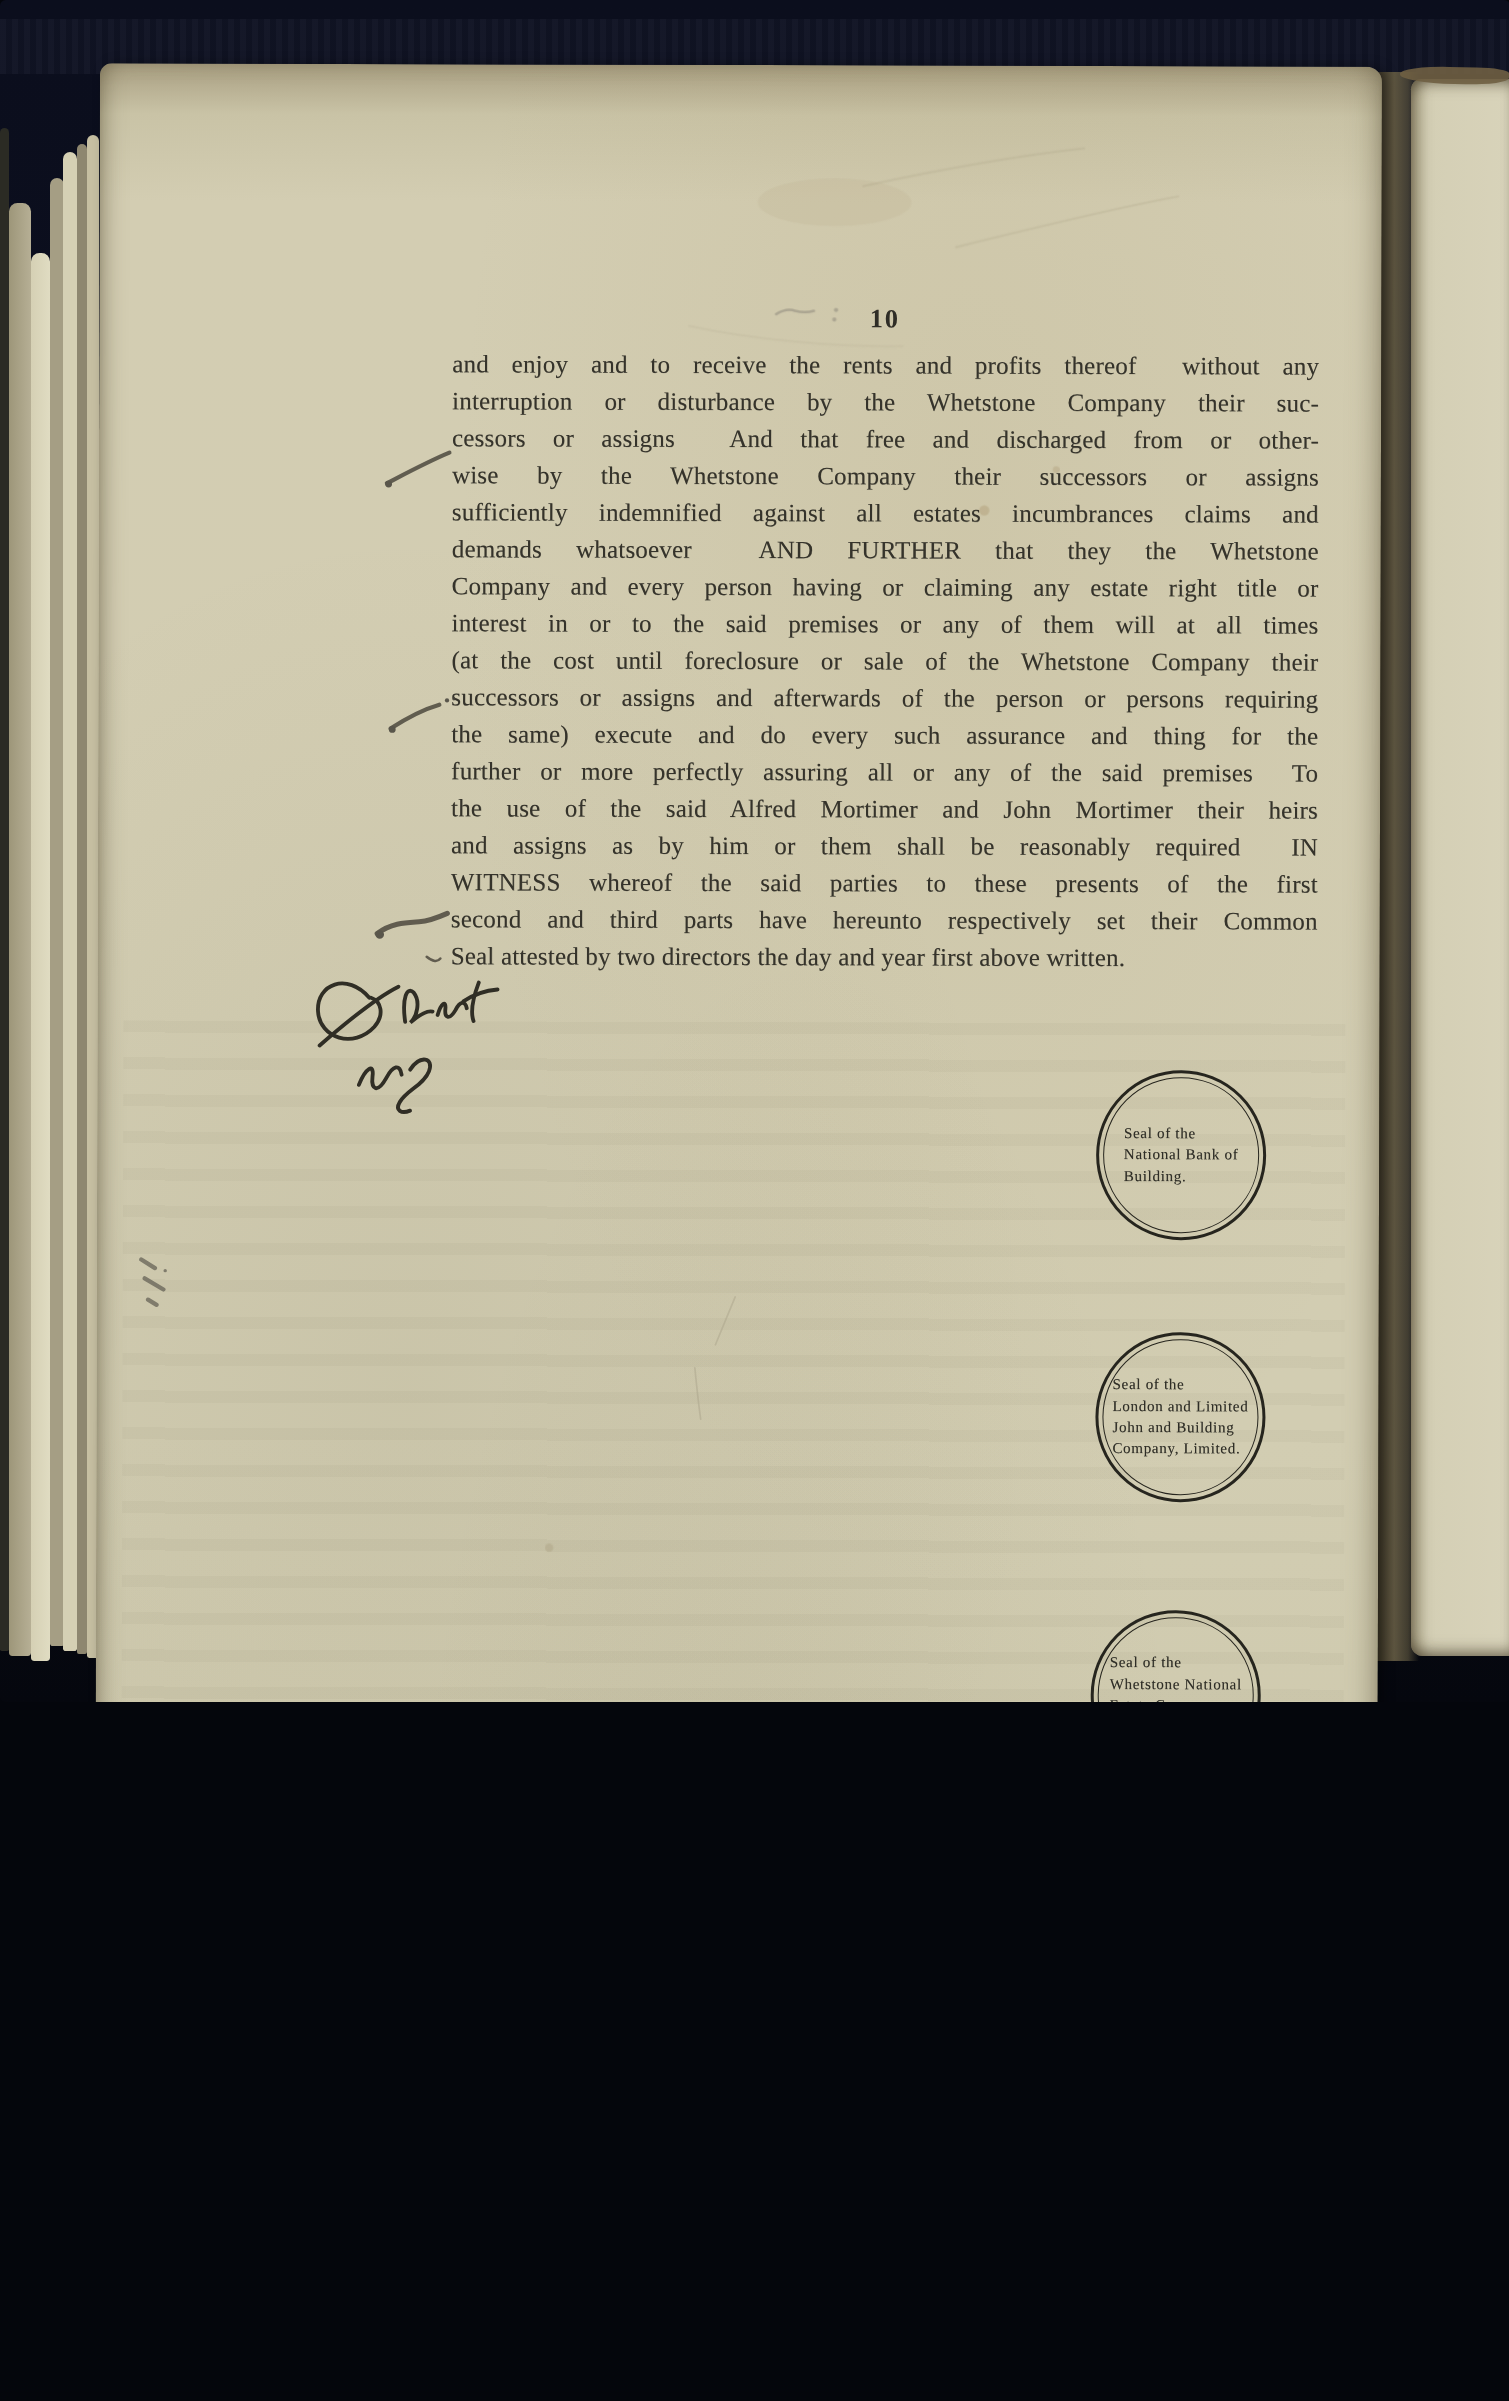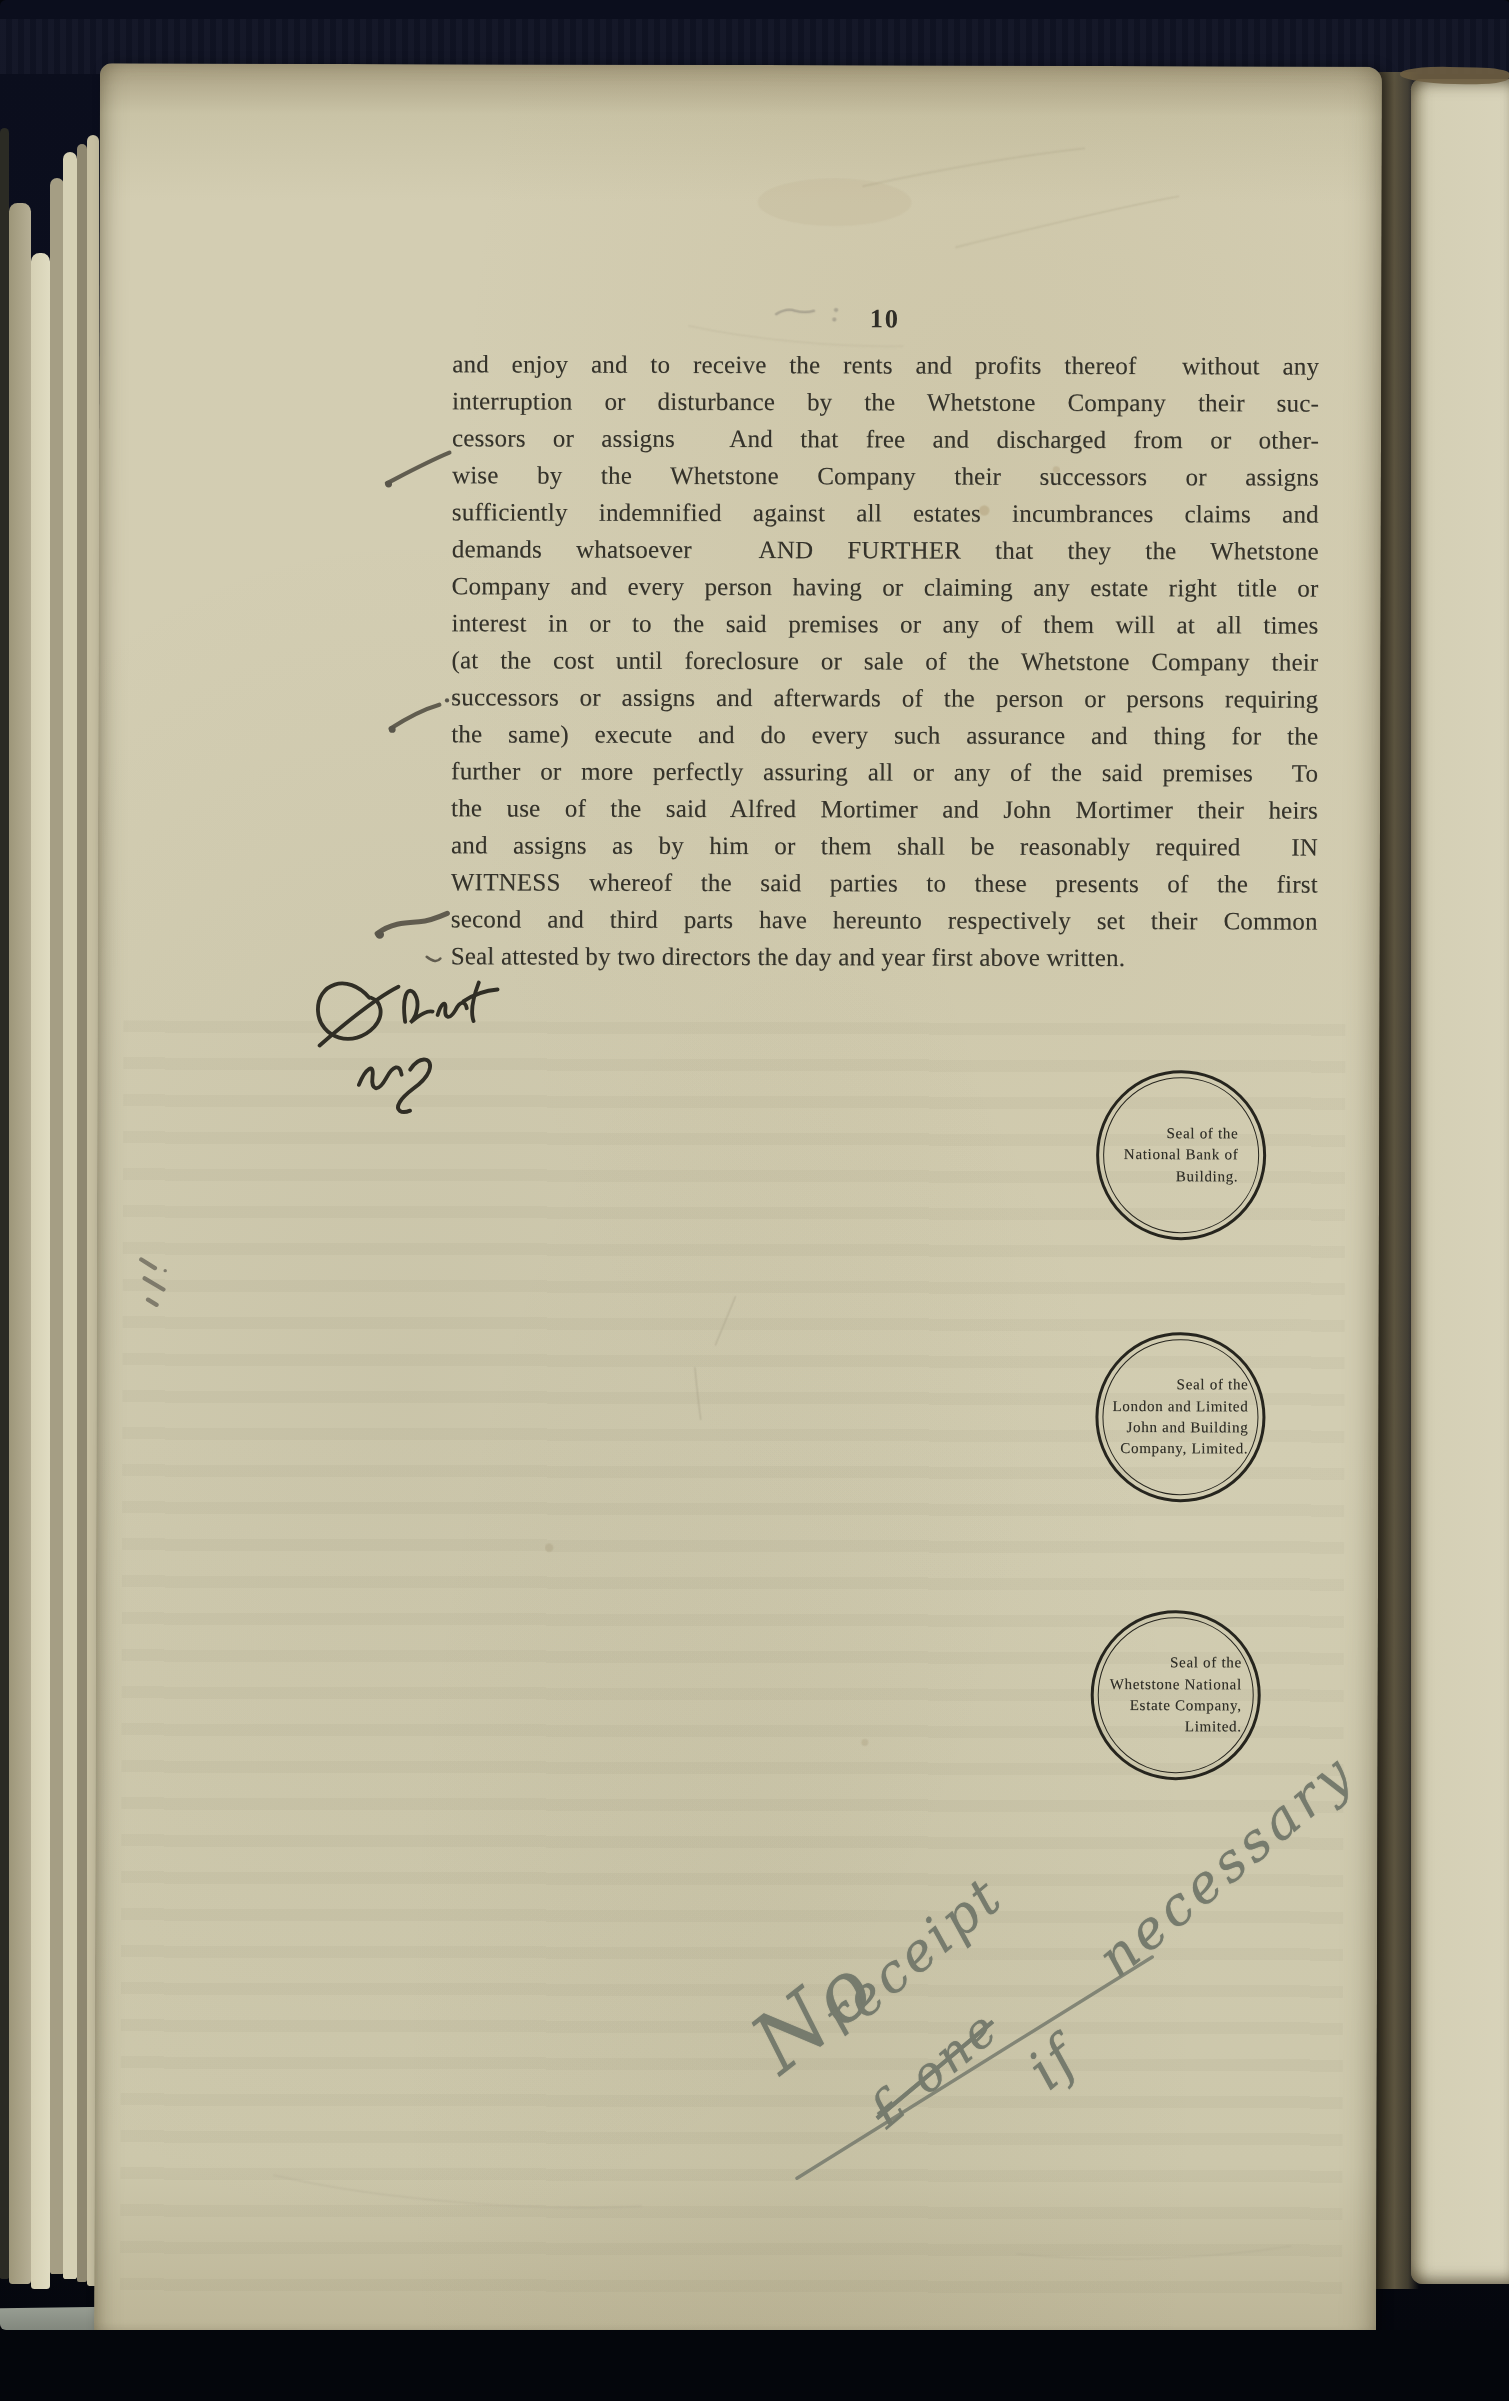--- a/index.html
+++ b/index.html
@@ -1,16 +1,16 @@
 <!DOCTYPE html>
 <html style="font-size:13.7px"><head>
 <meta charset="utf-8">
 <style>
   html,body{margin:0;padding:0;background:#04060c;}
-  .scene{position:relative;width:1510px;height:2330px;overflow:hidden;
+  .scene{position:relative;width:1510px;height:1702px;overflow:hidden;
          background:linear-gradient(180deg,#10132400,#0b0e1d 0%,#0c0f1f 55%,#05070e 100%);
          font-family:"Liberation Serif",serif;border-radius:6px;}
   .cover-band{position:absolute;left:0;top:19px;width:1510px;height:55px;
          background:repeating-linear-gradient(90deg,#181b2c 0 6px,#111424 6px 12px);opacity:.75;}
   
   .strip{position:absolute;border-radius:8.5px 8.5px 3.4px 3.4px;}
   .s1{left:0;top:128px;bottom:51px;width:8.5px;background:#2b2b24;}
   .s2{left:8.5px;top:203px;bottom:46px;width:22px;background:linear-gradient(90deg,#9d9679,#b6af95);}
   .s3{left:31px;top:253px;bottom:41px;width:19px;background:linear-gradient(90deg,#d5d0b4,#e0dcc2);}
   .s4{left:50px;top:178px;bottom:56px;width:13.7px;background:#a59e84;}
@@ -55,21 +55,21 @@
          font-size:26.5px;letter-spacing:1.7px;color:#2f2d26;font-weight:bold;}
   .deed{position:absolute;left:353px;top:281px;width:867px;
          font-size:25px;line-height:37px;color:#35332b;letter-spacing:0.2px;
          text-shadow:0.3px 0.3px 0 rgba(50,48,40,.35);}
   .ln{text-align:justify;text-align-last:justify;height:37px;overflow:hidden;}
   .ln.last{text-align-last:left;}
   
   .seal{position:absolute;width:164px;height:164px;border:3.4px solid #26251e;border-radius:50%;
         display:flex;align-items:center;justify-content:center;}
   .seal:after{content:"";position:absolute;inset:4.3px;border:1.7px solid #26251e;border-radius:50%;}
-  .seal .stxt{text-align:right;font-size:15px;line-height:21.4px;color:#2e2d26;letter-spacing:0.7px;
+  .seal .stxt{text-align:left;font-size:15px;line-height:21.4px;color:#2e2d26;letter-spacing:0.7px;
         text-shadow:0.2px 0.2px 0 rgba(46,45,38,.4);}
   .seal1{left:999px;top:1004px;}
   .seal2{left:999px;top:1266px;}
   .seal3{left:995px;top:1544px;}
   
   .pword{position:absolute;font-family:"DejaVu Serif",serif;font-style:italic;color:#767b6d;
         transform-origin:0 0;letter-spacing:3.4px;text-shadow:0 0 0.9px rgba(118,123,109,.8);white-space:nowrap;}
   .p-no{left:639px;top:1951px;font-size:82px;transform:rotate(-38deg);}
   .p-receipt{left:716px;top:1936px;font-size:53px;transform:rotate(-40deg);}
   .p-struck{left:763px;top:2030px;font-size:48px;transform:rotate(-40deg);text-decoration:line-through;}

